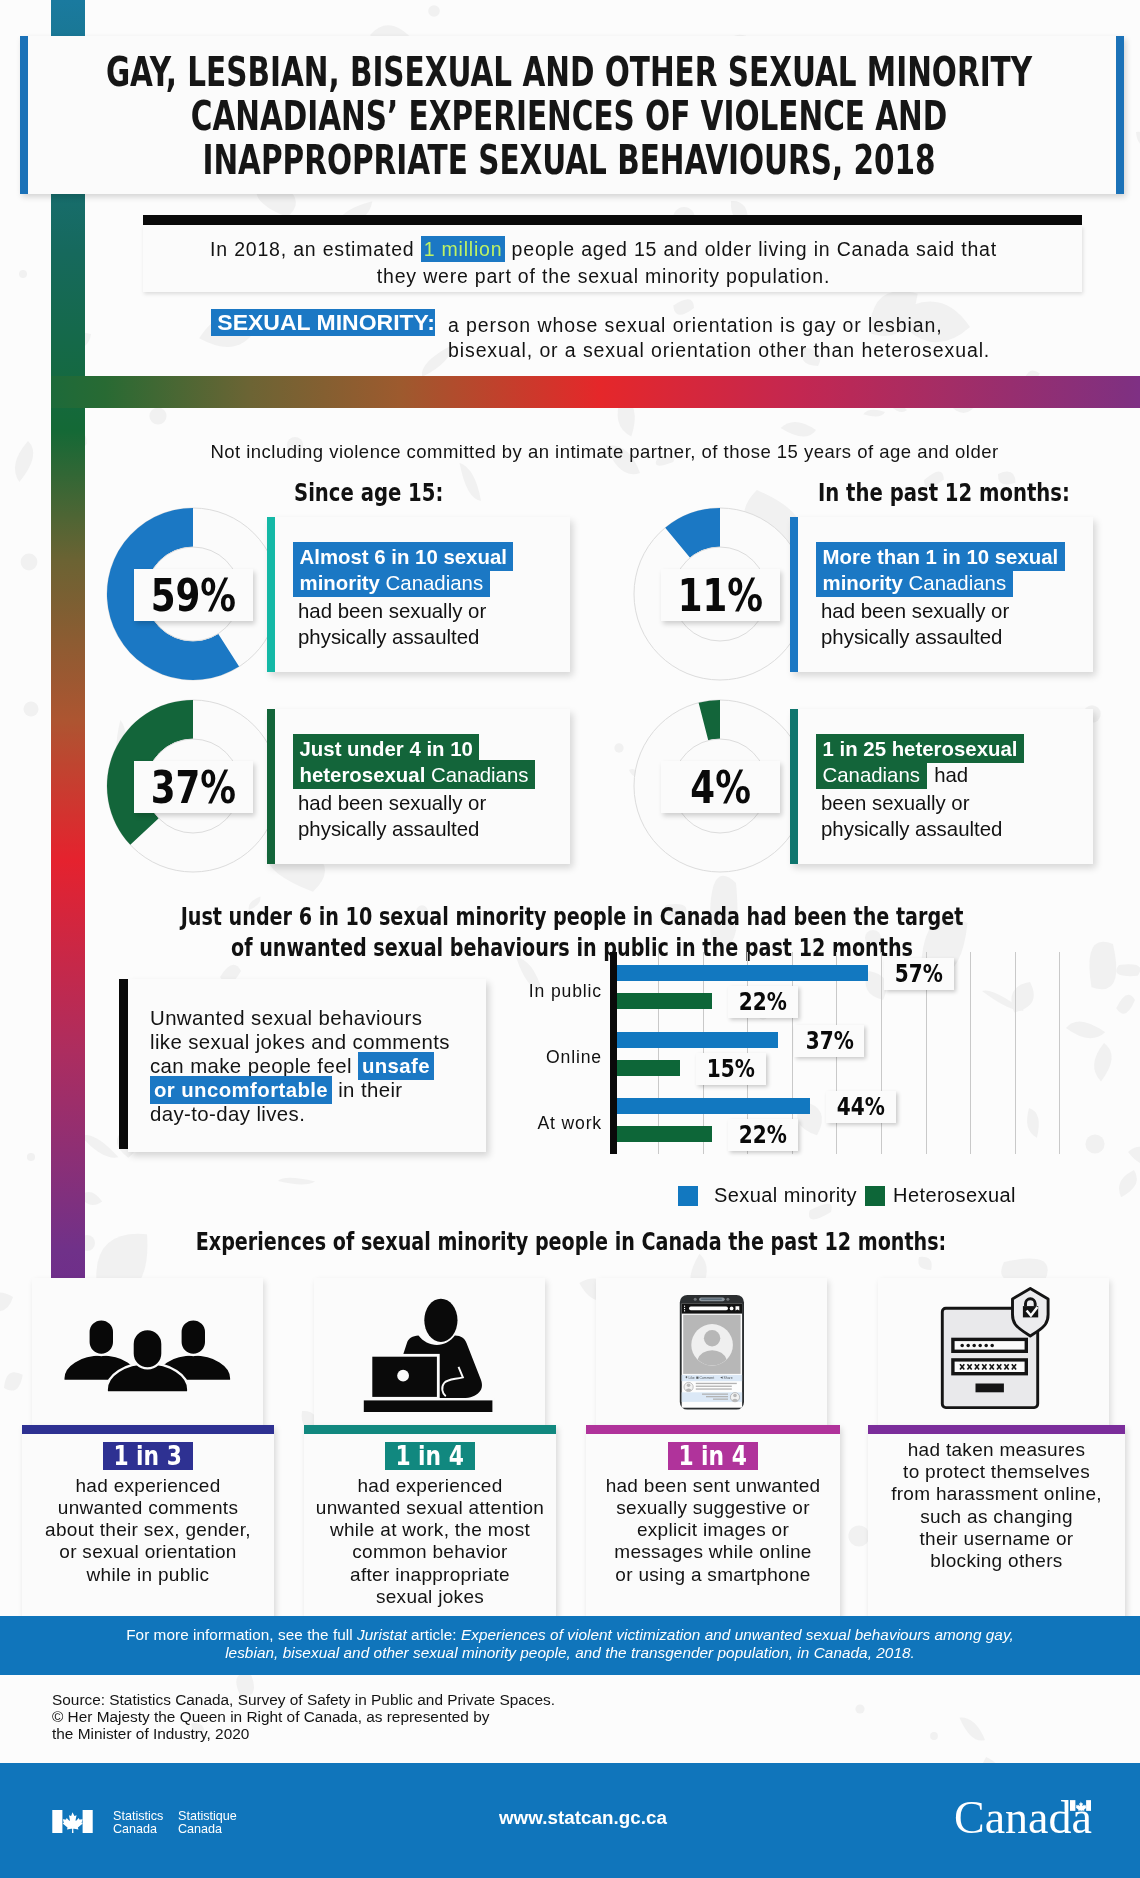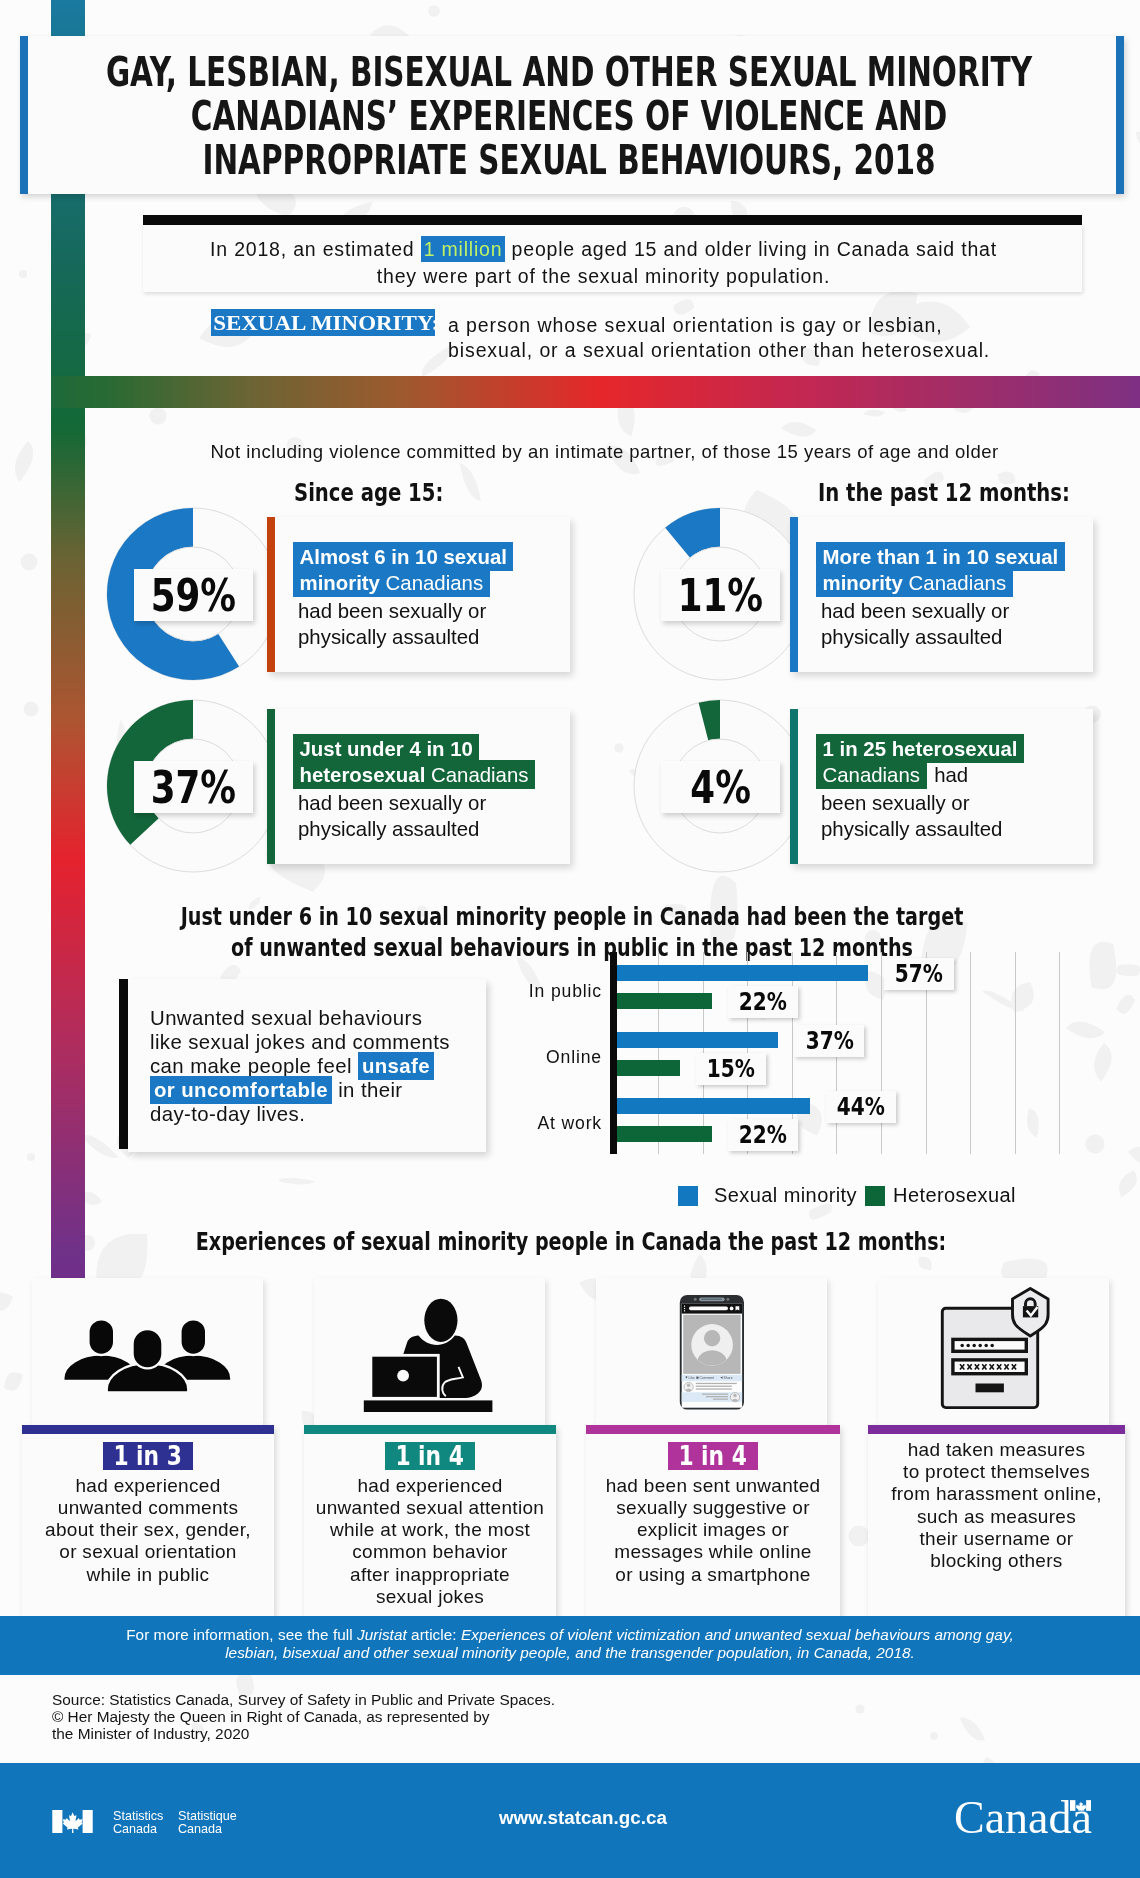--- a/index.html
+++ b/index.html
@@ -23,21 +23,21 @@
       font-size:41px;line-height:44px;color:#161616;
       transform:scaleX(0.80);transform-origin:center top;}
 
   
   .introtop{position:absolute;left:143px;top:215px;width:939px;height:10px;background:#0a0a0a;}
   .introbox{position:absolute;left:143px;top:225px;width:939px;height:67px;background:#fbfbfb;
             box-shadow:1px 2px 4px rgba(0,0,0,0.13);}
   .introbox p{margin:0;padding:11px 26px 0 8px;text-align:center;font-size:19.5px;line-height:27px;color:#131313;letter-spacing:0.8px;}
   .hl-blue{background:#1b78c4;color:#bef264;padding:2px 3px;}
   .defrow{position:absolute;left:211px;top:309px;width:900px;}
-  .defterm{display:inline-block;background:#1b78c4;color:#fff;font-family:Liberation Serif, serif;
+  .defterm{display:inline-block;background:#1b78c4;color:#fff;font-family:Liberation Sans, sans-serif;
            font-weight:bold;font-stretch:condensed;font-size:22px;line-height:27px;height:27px;width:224px;
            box-sizing:border-box;text-align:center;vertical-align:top;padding-left:6px;}
   .defterm span{display:inline-block;transform:scaleX(1.045);}
   .deftext{display:inline-block;margin-left:13px;font-size:19.5px;line-height:24.8px;color:#131313;vertical-align:top;
            letter-spacing:0.9px;margin-top:4px;}
 
   
   .note{position:absolute;left:68px;top:441px;width:1073px;text-align:center;font-size:18.5px;color:#131313;letter-spacing:0.48px;}
   .colhead{position:absolute;font-family:"DejaVu Sans",sans-serif;font-weight:bold;font-stretch:condensed;
            font-size:25px;color:#111;white-space:nowrap;transform:scaleX(0.873);transform-origin:left top;}
@@ -282,21 +282,21 @@
 <div class="donut" style="left:106px;top:507px;">
   <svg width="174" height="174" viewBox="0 0 174 174">
     <circle cx="87" cy="87" r="86" fill="#fbfbfb" stroke="#dcdcdc" stroke-width="1"></circle>
     <path d="M87 1 A86 86 0 1 0 133.08110436819368 159.61220159317332 L112.18385936401283 126.68341249859472 A47 47 0 1 1 87 40 Z" fill="#1b78c4"></path>
     <circle cx="87" cy="87" r="47" fill="#fbfbfb" stroke="#dcdcdc" stroke-width="1"></circle>
   </svg>
 </div>
 <div class="pctbox" style="left:134px;top:569px;width:119px;height:52px;">
       <span>59%</span>
     </div>
-<div class="infocard" style="left:267px;top:517px;width:303px;height:155px;border-left:8px solid #c2410c;">
+<div class="infocard" style="left:267px;top:517px;width:303px;height:155px;border-left:8px solid #14b8a6;">
   <div class="ic"><span class="hl hl-b"><b>Almost 6 in 10 sexual minority</b><span> Canadians</span></span><br><span class="icbody"><span>had been sexually or</span><br><span>physically assaulted</span></span></div>
 </div>
 
 <div class="donut" style="left:106px;top:699px;">
   <svg width="174" height="174" viewBox="0 0 174 174">
     <circle cx="87" cy="87" r="86" fill="#fbfbfb" stroke="#dcdcdc" stroke-width="1"></circle>
     <path d="M87 1 A86 86 0 0 0 24.308698041758618 145.87105110986724 L52.738474511193665 119.17371397864838 A47 47 0 0 1 87 40 Z" fill="#13653a"></path>
     <circle cx="87" cy="87" r="47" fill="#fbfbfb" stroke="#dcdcdc" stroke-width="1"></circle>
   </svg>
 </div>
@@ -517,21 +517,21 @@
     <path d="M147.5 28.2v-2.6a4.85 4.85 0 0 1 9.7 0v2.6" fill="none" stroke="#141414" stroke-width="2.9"></path>
     <rect x="144.9" y="28.1" width="15.3" height="11.3" fill="#141414"></rect>
     <path d="M148.6 32.5l4.3 5 6.6-8.6" fill="none" stroke="#fbfbfb" stroke-width="2.4"></path>
   </svg>
 </div>
 <div class="txtcard" style="left:868px;top:1425px;width:257px;height:193px;border-top:9.5px solid #7b2d9b;">
   <div class="body">
         <div>had taken measures</div>
         <div>to protect themselves</div>
         <div>from harassment online,</div>
-        <div>such as measures</div>
+        <div>such as changing</div>
         <div>their username or</div>
         <div>blocking others</div>
       </div>
 </div>
 
 <div class="fbar1">
   <p><span>For more information, see the full </span><i>Juristat</i><span> article: </span><i>Experiences of violent victimization and unwanted sexual behaviours among gay,</i><br><i>lesbian, bisexual and other sexual minority people, and the transgender population, in Canada, 2018.</i></p>
 </div>
 
 <div class="src">

